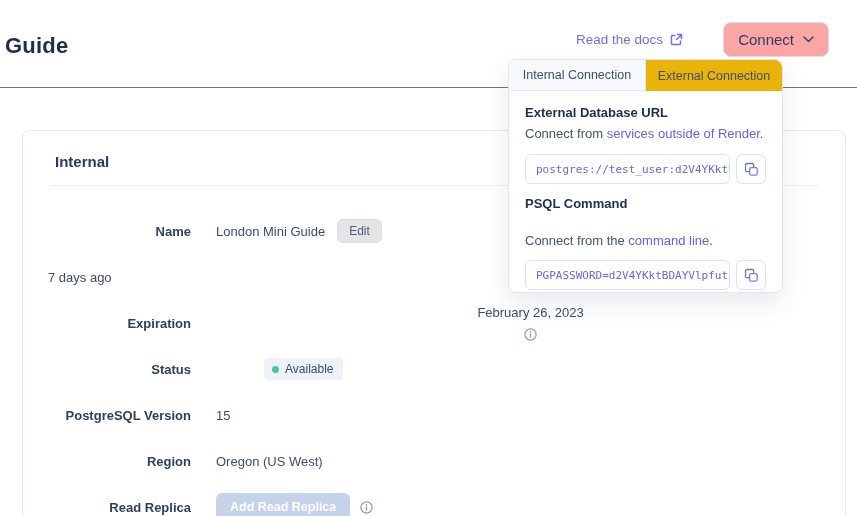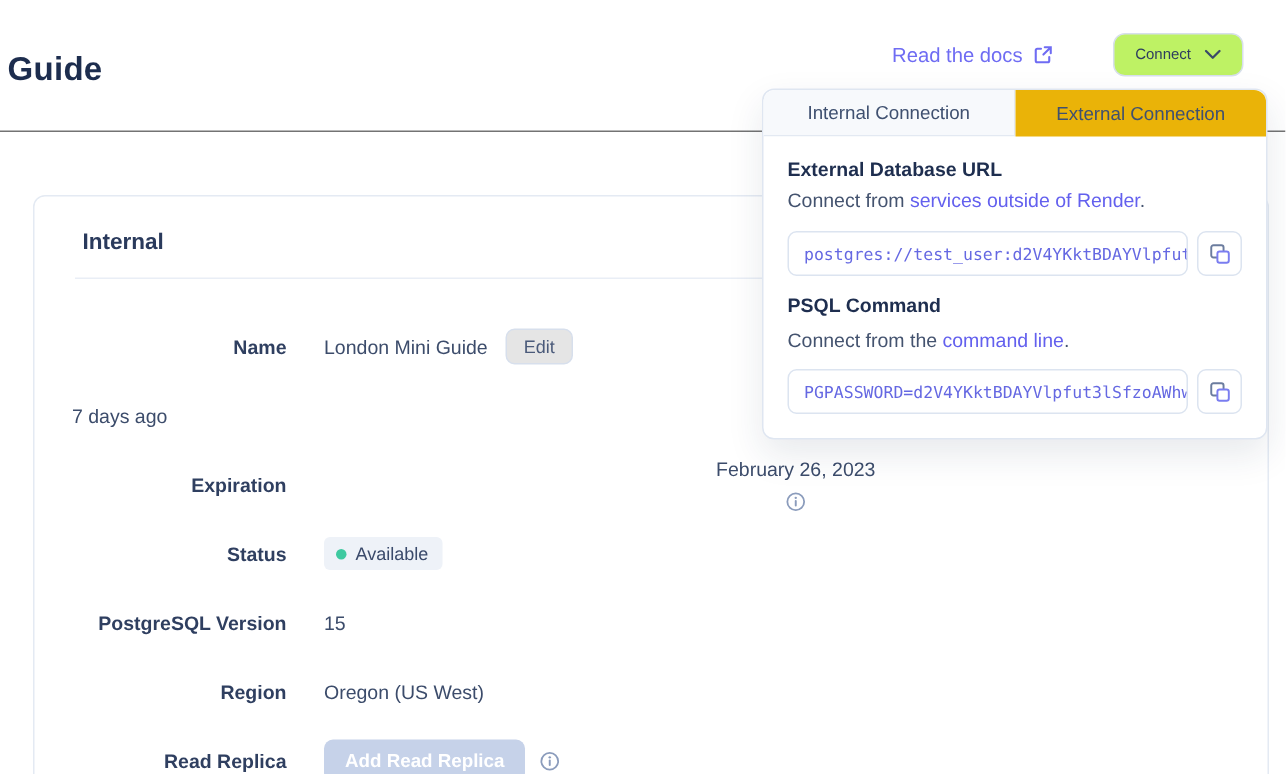--- a/index.html
+++ b/index.html
@@ -24,22 +24,22 @@
   .header-actions {
     position: absolute; right: 28px; top: 22px;
     display: flex; align-items: center; gap: 40px;
   }
   .docs-link {
     display: flex; align-items: center; gap: 7px;
     color: #6f6cf3; font-size: 13.5px; cursor: pointer; text-decoration: none;
   }
   .connect-btn {
     display: flex; align-items: center; gap: 9px;
-    background: #bef264; border: 1px solid #d7dfec; border-radius: 8px;
-    padding: 8px 14px; font-size: 10px; color: #2d3d5e; cursor: pointer;
+    background: #fca5a5; border: 1px solid #d7dfec; border-radius: 8px;
+    padding: 8px 14px; font-size: 15px; color: #2d3d5e; cursor: pointer;
     font-family: inherit;
   }
 
   
   .card {
     position: absolute; left: 22px; top: 130px; right: 11px; height: 520px;
     background: #fff; border: 1px solid #e4eaf3; border-radius: 8px;
   }
   .card-head {
     padding: 22px 27px 0 27px;
@@ -61,33 +61,33 @@
     display: flex; align-items: center; gap: 12px;
   }
   .edit-btn {
     background: #e5e5e5; border: 1px solid #d7dfec; border-radius: 6px;
     color: #4a5a7a; font-size: 12px; padding: 4px 11px; cursor: pointer;
     font-family: inherit;
   }
   .status-badge {
     display: inline-flex; align-items: center; gap: 6px;
     background: #eef2f8; border-radius: 4px; padding: 4px 10px 4px 8px;
-    font-size: 12px; color: #3a4a6b;
+    font-size: 12px; color: #3a4a6b; margin-left: 48px;
   }
   .status-dot { width: 7px; height: 7px; border-radius: 50%; background: #3ec9a0; }
   .disabled-btn {
     background: #c6d2e9; border: none; border-radius: 6px;
     color: #ffffff; font-size: 12.5px; font-weight: 600;
     padding: 7px 14px; cursor: not-allowed; font-family: inherit;
   }
   .info-icon { display: inline-flex; flex: none; }
 
   
   .connect-panel {
-    position: absolute; left: 508px; top: 59px; width: 337px; height: 234px;
+    position: absolute; left: 508px; top: 59px; width: 275px; height: 234px;
     background: #fff; border: 1px solid #dfe6f1; border-radius: 8px;
     box-shadow: 0 10px 24px rgba(30,45,80,0.10);
     z-index: 10;
   }
   .tabs { display: flex; height: 31px; }
   .tab {
     flex: 1; display: flex; align-items: center; justify-content: center;
     font-size: 12.5px; color: #3f5070; cursor: pointer;
   }
   .tab.inactive {
@@ -239,21 +239,21 @@
         <span class="info-icon">
           <svg width="15" height="15" viewBox="0 0 15 15" fill="none">
             <rect x="1.5" y="1.5" width="8.2" height="8.2" rx="1.5" stroke="#6b7c9e" stroke-width="1.3"></rect>
             <rect x="5.6" y="5.6" width="7.6" height="7.6" rx="1.5" stroke="#7a7df0" stroke-width="1.3" fill="#ffffff"></rect>
           </svg>
         </span>
       </button>
     </div>
 
     <div class="panel-heading mt16">PSQL Command</div>
-    <div class="panel-desc" style="margin-top:8px;"><span>Connect from the </span><span class="inline-link">command line</span><span>.</span></div>
+    <div class="panel-desc" style="margin-top:22px;"><span>Connect from the </span><span class="inline-link">command line</span><span>.</span></div>
     <div class="copy-row" style="margin-top:12px;">
       <div class="code-field">
         <span class="code-text">PGPASSWORD=d2V4YKktBDAYVlpfut3lSfzoAWhwb3rx psql</span>
       </div>
       <button class="copy-btn">
         <span class="info-icon">
           <svg width="15" height="15" viewBox="0 0 15 15" fill="none">
             <rect x="1.5" y="1.5" width="8.2" height="8.2" rx="1.5" stroke="#6b7c9e" stroke-width="1.3"></rect>
             <rect x="5.6" y="5.6" width="7.6" height="7.6" rx="1.5" stroke="#7a7df0" stroke-width="1.3" fill="#ffffff"></rect>
           </svg>

